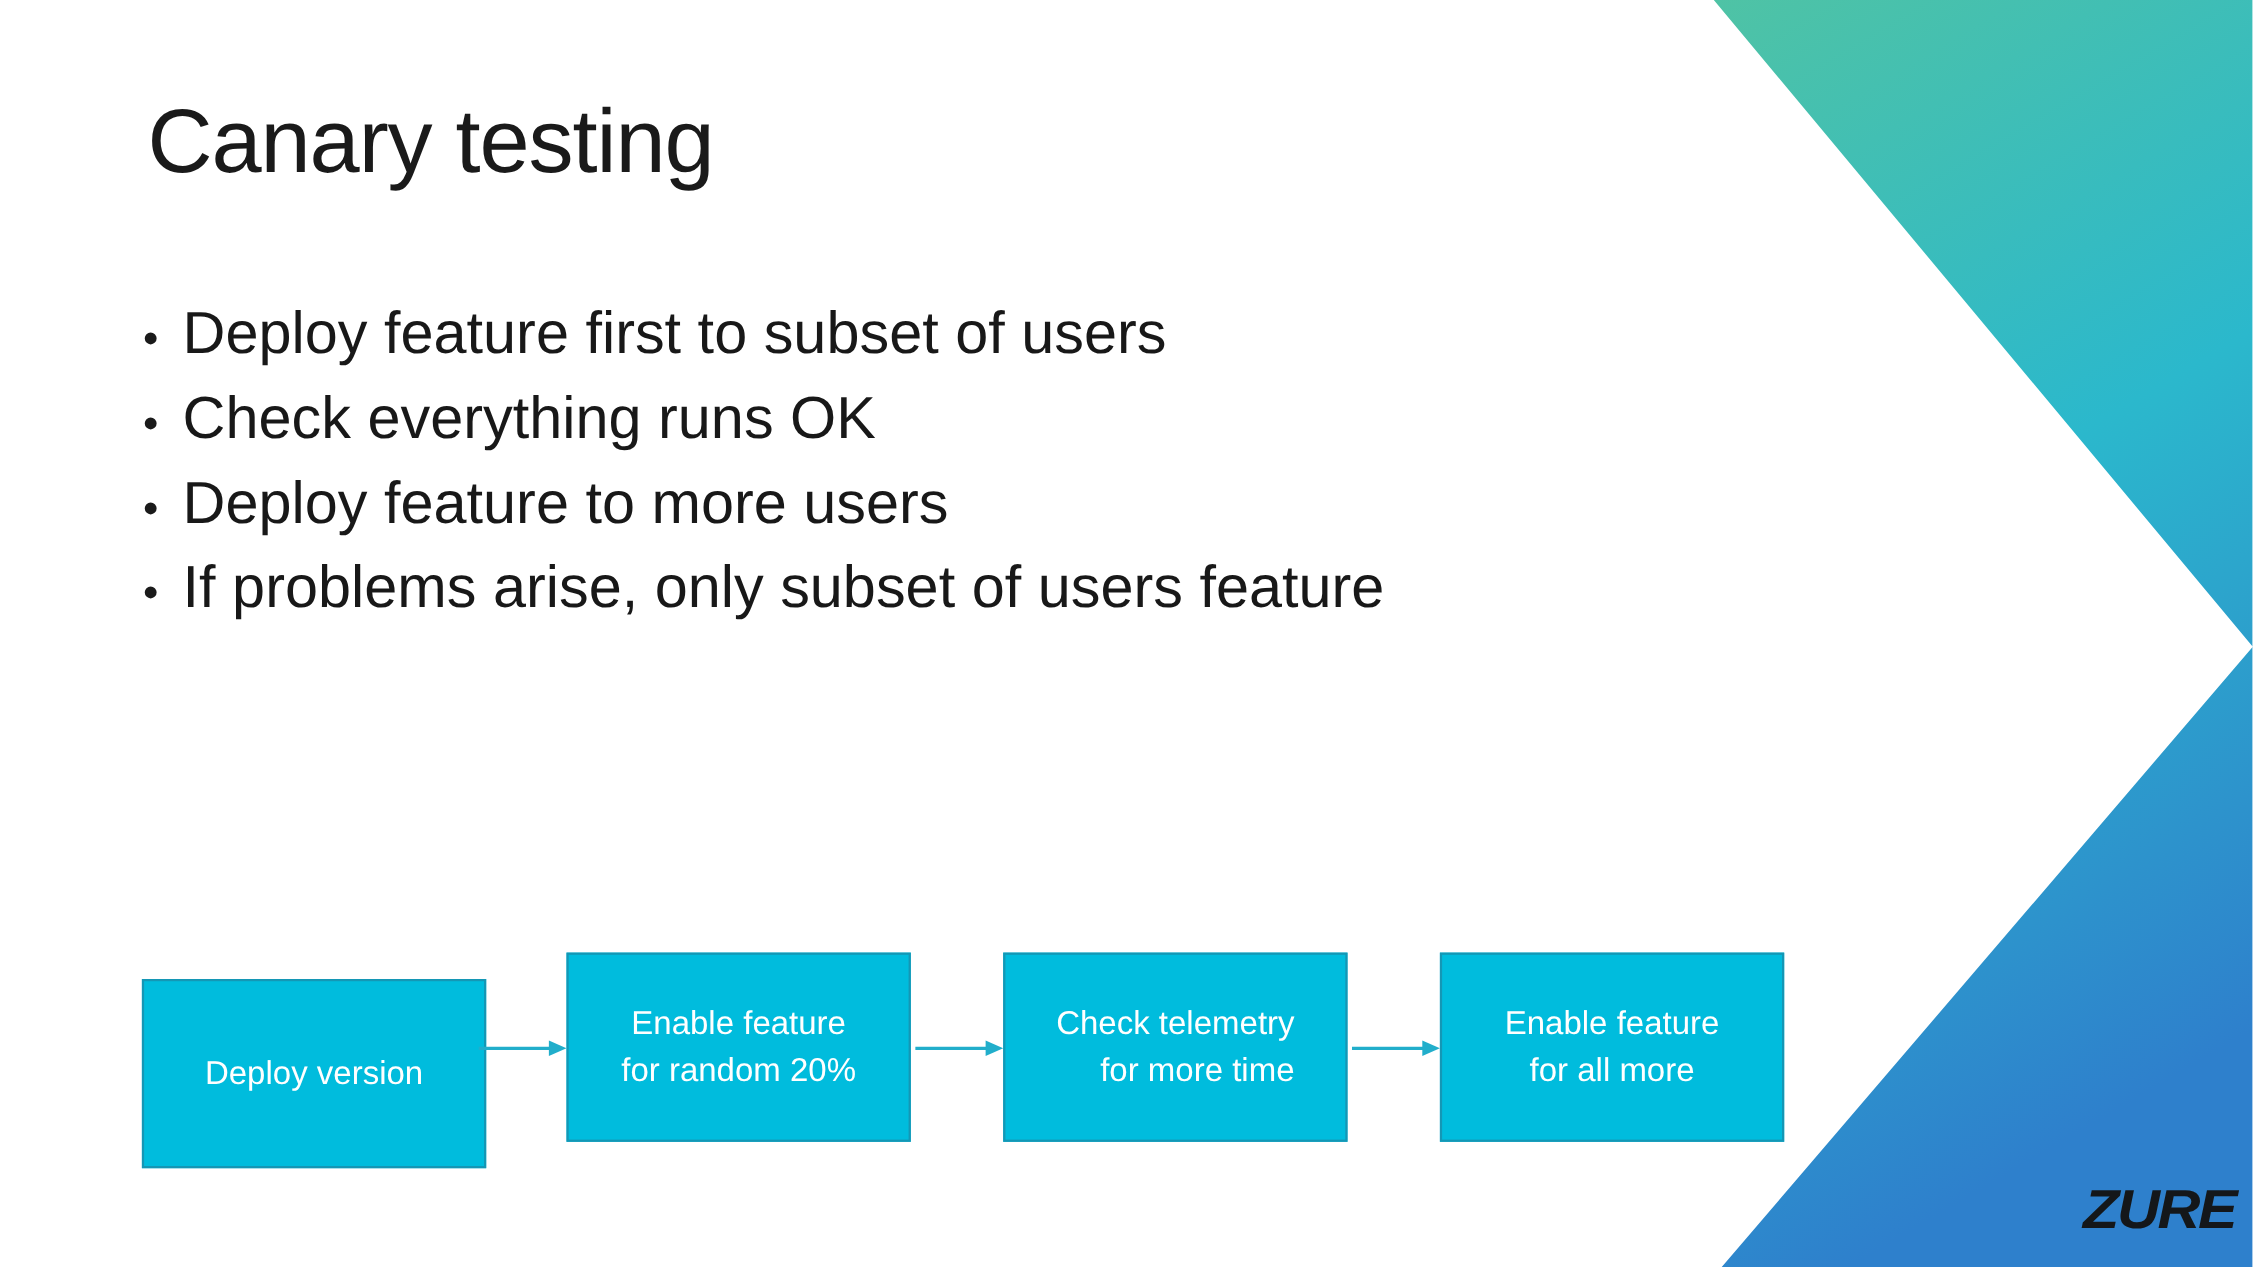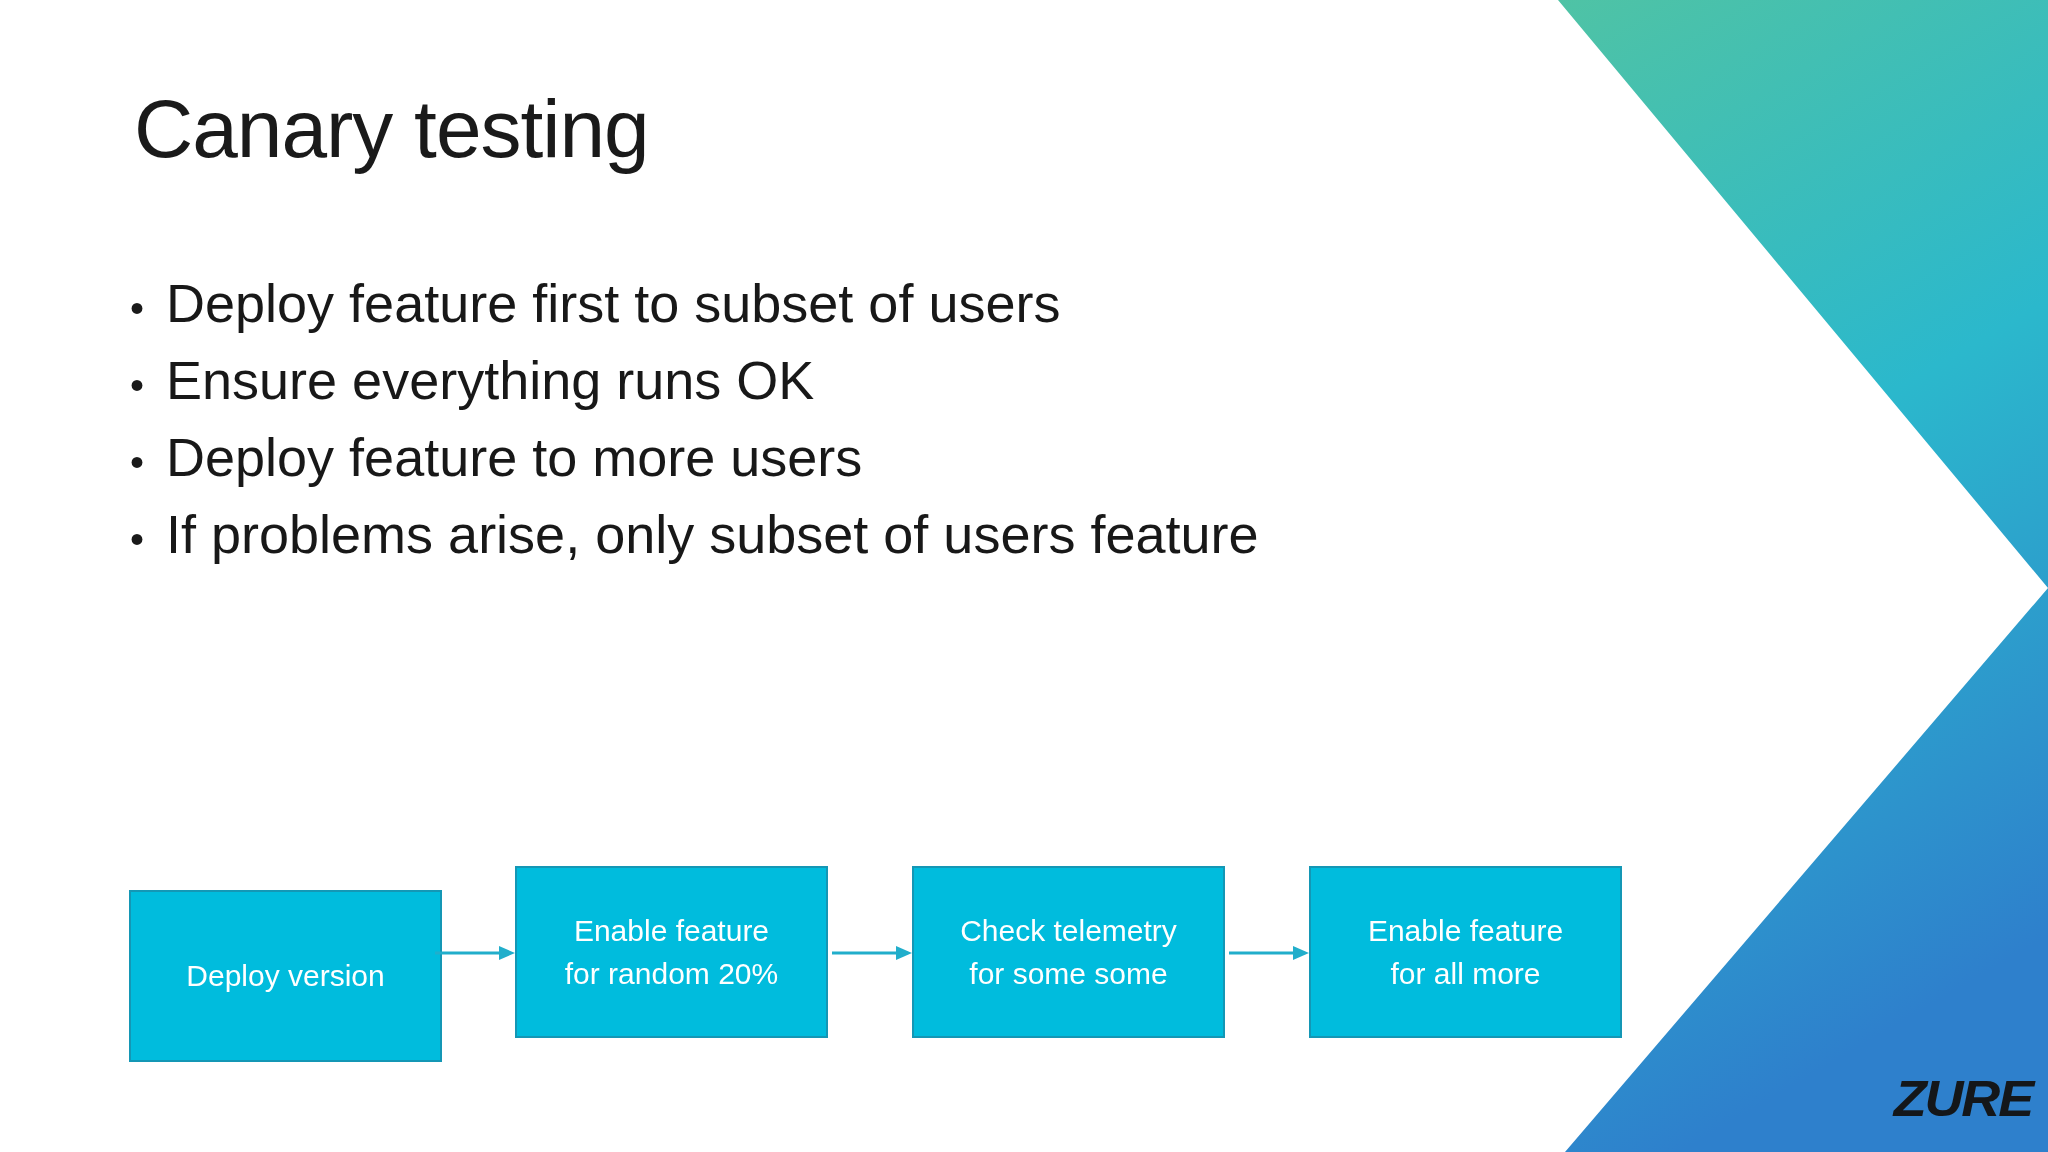--- a/index.html
+++ b/index.html
@@ -148,21 +148,21 @@
 
   <div class="bullets">
 
     <div class="bullet-row">
       <span class="bullet-dot">•</span>
       <span class="bullet-text">Deploy feature first to subset of users</span>
     </div>
 
     <div class="bullet-row">
       <span class="bullet-dot">•</span>
-      <span class="bullet-text">Ensure everything runs OK</span>
+      <span class="bullet-text">Check everything runs OK</span>
     </div>
 
     <div class="bullet-row">
       <span class="bullet-dot">•</span>
       <span class="bullet-text">Deploy feature to more users</span>
     </div>
 
     <div class="bullet-row">
       <span class="bullet-dot">•</span>
       <span class="bullet-text">If problems arise, only subset of users feature</span>
@@ -188,24 +188,24 @@
         <span>Enable feature</span><br>
         <span>for random 20%</span>
       </div>
     </div>
 
     <svg class="flow-arrow" style="left:714px;" viewBox="0 0 80 16">
       <line x1="0" y1="8" x2="66" y2="8" stroke="#21AECB" stroke-width="3"></line>
       <polygon points="64,1 80,8 64,15" fill="#21AECB"></polygon>
     </svg>
 
-    <div class="flow-box" style="left:794px;">
+    <div class="flow-box" style="left:794px;text-align:right;">
       <div class="flow-box-label">
         <span>Check telemetry</span><br>
-        <span>for some some</span>
+        <span>for more time</span>
       </div>
     </div>
 
     <svg class="flow-arrow" style="left:1111px;" viewBox="0 0 80 16">
       <line x1="0" y1="8" x2="66" y2="8" stroke="#21AECB" stroke-width="3"></line>
       <polygon points="64,1 80,8 64,15" fill="#21AECB"></polygon>
     </svg>
 
     <div class="flow-box" style="left:1191px;">
       <div class="flow-box-label">

